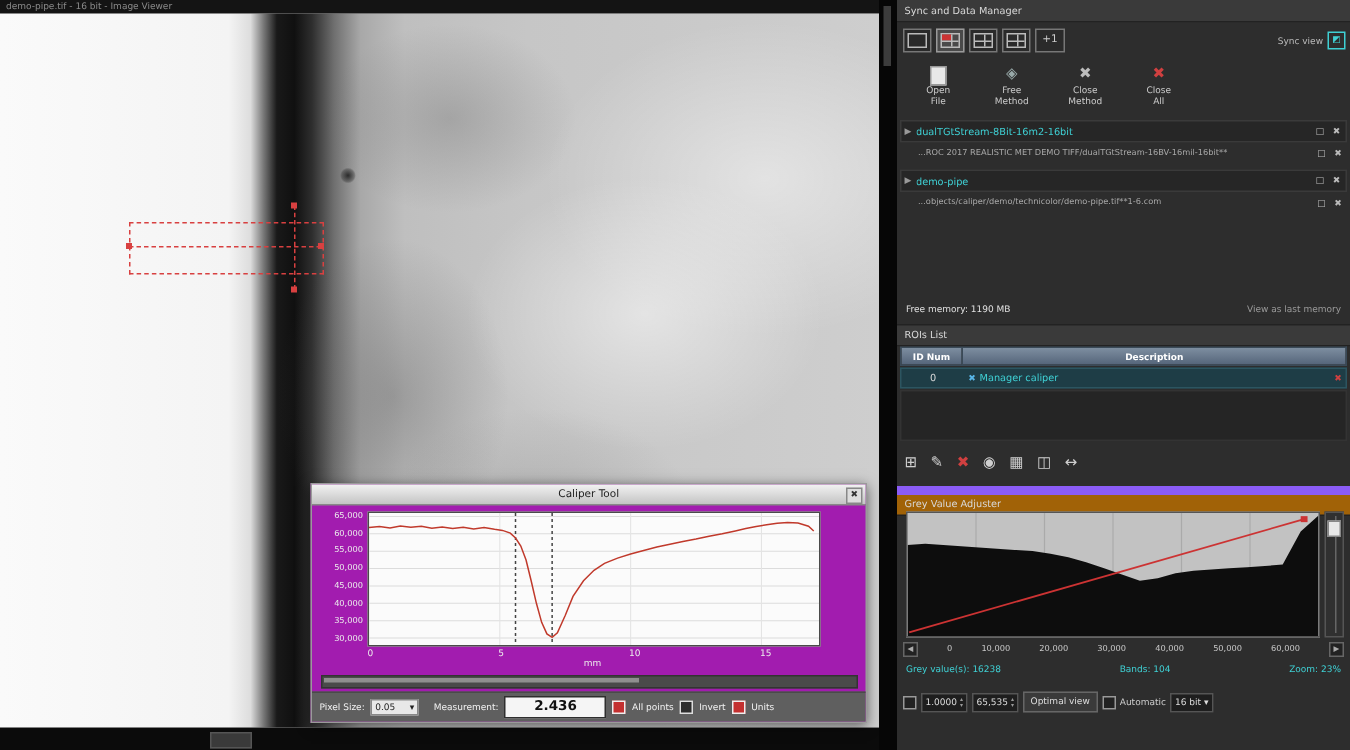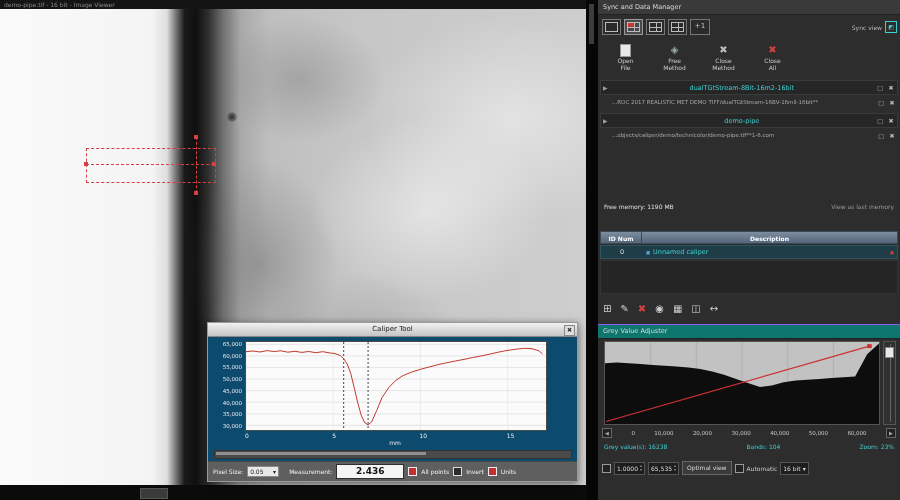--- a/index.html
+++ b/index.html
@@ -22,21 +22,21 @@
   .viewer-bottombar{position:absolute;bottom:0;left:0;width:586px;height:15px;background:#0b0b0b;z-index:5;}
   .bottom-tab{position:absolute;left:140px;top:3px;width:26px;height:9px;background:#3a3a3a;border:1px solid #555;}
 
   
   .roi-rect{position:absolute;left:86px;top:148px;width:128px;height:33px;border:1px dashed #d84040;z-index:4;}
   .roi-mid{position:absolute;left:86px;top:164px;width:128px;height:0;border-top:1px dashed #d84040;z-index:4;}
   .roi-vline{position:absolute;left:196px;top:137px;height:56px;width:0;border-left:1px dashed #d84040;z-index:4;}
   .roi-handle{position:absolute;width:4px;height:4px;background:#d84040;z-index:4;}
 
   
-  .caliper{position:absolute;left:207px;top:322px;width:369px;height:158px;background:#0c4a6e;border:1px solid #9a9a9a;box-shadow:0 2px 8px rgba(0,0,0,.55);z-index:6;}
+  .caliper{position:absolute;left:207px;top:322px;width:369px;height:158px;background:#a21caf;border:1px solid #9a9a9a;box-shadow:0 2px 8px rgba(0,0,0,.55);z-index:6;}
   .cal-title{height:13px;background:linear-gradient(#f2f2f2,#c4c4c4);color:#222;font-size:7px;text-align:center;line-height:13px;position:relative;border-bottom:1px solid #888;}
   .cal-close{position:absolute;right:2px;top:2px;width:9px;height:9px;background:#ddd;border:1px solid #888;font-size:6px;line-height:8px;text-align:center;color:#333;cursor:default;}
   .cal-body{position:relative;height:144px;}
   .cal-ylabels{position:absolute;left:2px;top:4px;width:32px;height:88px;display:flex;flex-direction:column;justify-content:space-between;align-items:flex-end;color:#ececec;font-size:5.5px;}
   .cal-plot{position:absolute;left:37px;top:4px;width:300px;height:88px;background:#fbfbfb;border:1px solid #4a4a4a;}
   .cal-plot svg{display:block;}
   .cal-xlabels{position:absolute;left:37px;top:95px;width:300px;height:8px;color:#ececec;font-size:6px;}
   .cal-xlabels span{position:absolute;top:0;}
   .cal-mm{position:absolute;left:37px;top:102px;width:300px;text-align:center;color:#ececec;font-size:6px;}
   .cal-scroll{position:absolute;left:6px;top:113px;width:356px;height:7px;background:#4a4a4a;border:1px solid #333;}
@@ -67,42 +67,42 @@
 
   .p-actions{position:absolute;top:40px;left:4px;right:4px;height:36px;display:flex;gap:2px;}
   .action{width:47px;display:flex;flex-direction:column;align-items:center;justify-content:center;gap:2px;font-size:6px;color:#ccc;text-align:center;line-height:1.1;}
   .aicon{height:12px;font-size:10px;line-height:12px;}
   .doc-shape{width:9px;height:11px;background:#e8e8e8;border:1px solid #999;}
 
   .p-files{position:absolute;top:80px;left:2px;right:2px;}
   .file-group{margin-bottom:5px;}
   .file-row{height:13px;display:flex;align-items:center;gap:3px;background:#262626;border:1px solid #3a3a3a;padding:0 2px;}
   .pin{color:#999;font-size:6px;flex:none;}
-  .fname{color:#3fd0d4;font-size:6.5px;flex:1;white-space:nowrap;overflow:hidden;text-align:center;}
+  .fname{color:#3fd0d4;font-size:6.5px;flex:1;white-space:nowrap;overflow:hidden;}
   .frow-ic{font-size:6px;color:#bbb;width:8px;text-align:center;flex:none;}
   .path-row{height:12px;display:flex;align-items:center;gap:3px;padding:1px 2px 0 12px;}
   .fpath{color:#a8a8a8;font-size:5.5px;flex:1;white-space:nowrap;overflow:hidden;}
 
   .memory-row{position:absolute;top:200px;left:6px;right:6px;height:12px;display:flex;justify-content:space-between;align-items:center;font-size:6px;}
   .mem-left{color:#e0e0e0;} .mem-right{color:#9a9a9a;}
   .rois-header{position:absolute;top:216px;left:0;right:0;height:13px;background:#3a3a3a;font-size:6.5px;line-height:13px;padding-left:5px;color:#d8d8d8;border-top:1px solid #222;border-bottom:1px solid #222;}
   .rois-thead{position:absolute;top:231px;left:2px;right:2px;height:13px;display:flex;}
   .th{background:linear-gradient(#7d8ea0,#55657a);color:#fff;font-size:6px;font-weight:bold;line-height:13px;text-align:center;border:1px solid #3a4a58;box-sizing:border-box;}
   .th.id{width:42px;} .th.desc{flex:1;border-left:none;}
   .roi-row{position:absolute;top:245px;left:2px;right:2px;height:14px;display:flex;align-items:center;background:#1e3d46;border:1px solid #2c5560;box-sizing:border-box;}
   .roi-id{width:42px;text-align:center;color:#ddd;font-size:6.5px;}
   .roi-x{color:#58b6e8;font-size:6px;width:10px;text-align:center;}
   .roi-desc{color:#3fd0d4;font-size:6.5px;flex:1;}
   .roi-close{color:#d04040;font-size:6px;width:10px;text-align:center;}
   .rois-list-bg{position:absolute;top:260px;left:2px;right:2px;height:34px;background:#252525;border:1px solid #333;box-sizing:border-box;}
 
   .tools-row{position:absolute;top:300px;left:5px;height:16px;display:flex;gap:9px;align-items:center;font-size:10px;color:#cfcfcf;}
   .tools-row .red{color:#d04040;}
 
-  .gva-header{position:absolute;top:324px;left:0;right:0;height:13px;background:#0f766e;font-size:6.5px;line-height:13px;padding-left:5px;color:#d8d8d8;border-top:1px solid #8b5cf6;border-bottom:1px solid #222;}
+  .gva-header{position:absolute;top:324px;left:0;right:0;height:13px;background:#a16207;font-size:6.5px;line-height:13px;padding-left:5px;color:#d8d8d8;border-top:6px solid #8b5cf6;border-bottom:1px solid #222;}
   .hist-wrap{position:absolute;top:341px;left:6px;right:4px;height:84px;display:flex;}
   .hist-box{flex:1;position:relative;background:#c2c2c2;border:1px solid #555;overflow:hidden;}
   .hist-box svg{display:block;width:100%;height:100%;}
   .hist-slider{width:11px;margin-left:3px;position:relative;background:#303030;border:1px solid #555;}
   .hist-handle{position:absolute;left:1px;top:5px;width:7px;height:9px;background:#e8e8e8;border:1px solid #888;}
   .hist-track{position:absolute;left:50%;top:2px;bottom:2px;border-left:1px solid #666;}
 
   .hist-ticks{position:absolute;top:428px;left:4px;right:4px;height:10px;display:flex;justify-content:space-between;align-items:center;font-size:5.5px;color:#c8c8c8;}
   .spinbox{width:8px;height:8px;border:1px solid #666;background:#222;color:#aaa;font-size:5px;line-height:8px;text-align:center;flex:none;}
 
@@ -274,28 +274,29 @@
           <span class="frow-ic">✖</span>
         </div>
       </div>
     </div>
 
     <div class="memory-row">
       <span class="mem-left">Free memory: 1190 MB</span>
       <span class="mem-right">View as last memory</span>
     </div>
 
+    <div class="rois-header">ROIs List</div>
     <div class="rois-thead">
       <div class="th id">ID Num</div>
       <div class="th desc">Description</div>
     </div>
     <div class="roi-row">
       <span class="roi-id">0</span>
       <span class="roi-x">✖</span>
-      <span class="roi-desc">Unnamed caliper</span>
+      <span class="roi-desc">Manager caliper</span>
       <span class="roi-close">✖</span>
     </div>
     <div class="rois-list-bg"></div>
 
     <div class="tools-row">
       <span>⊞</span>
       <span>✎</span>
       <span class="red">✖</span>
       <span>◉</span>
       <span>▦</span>

